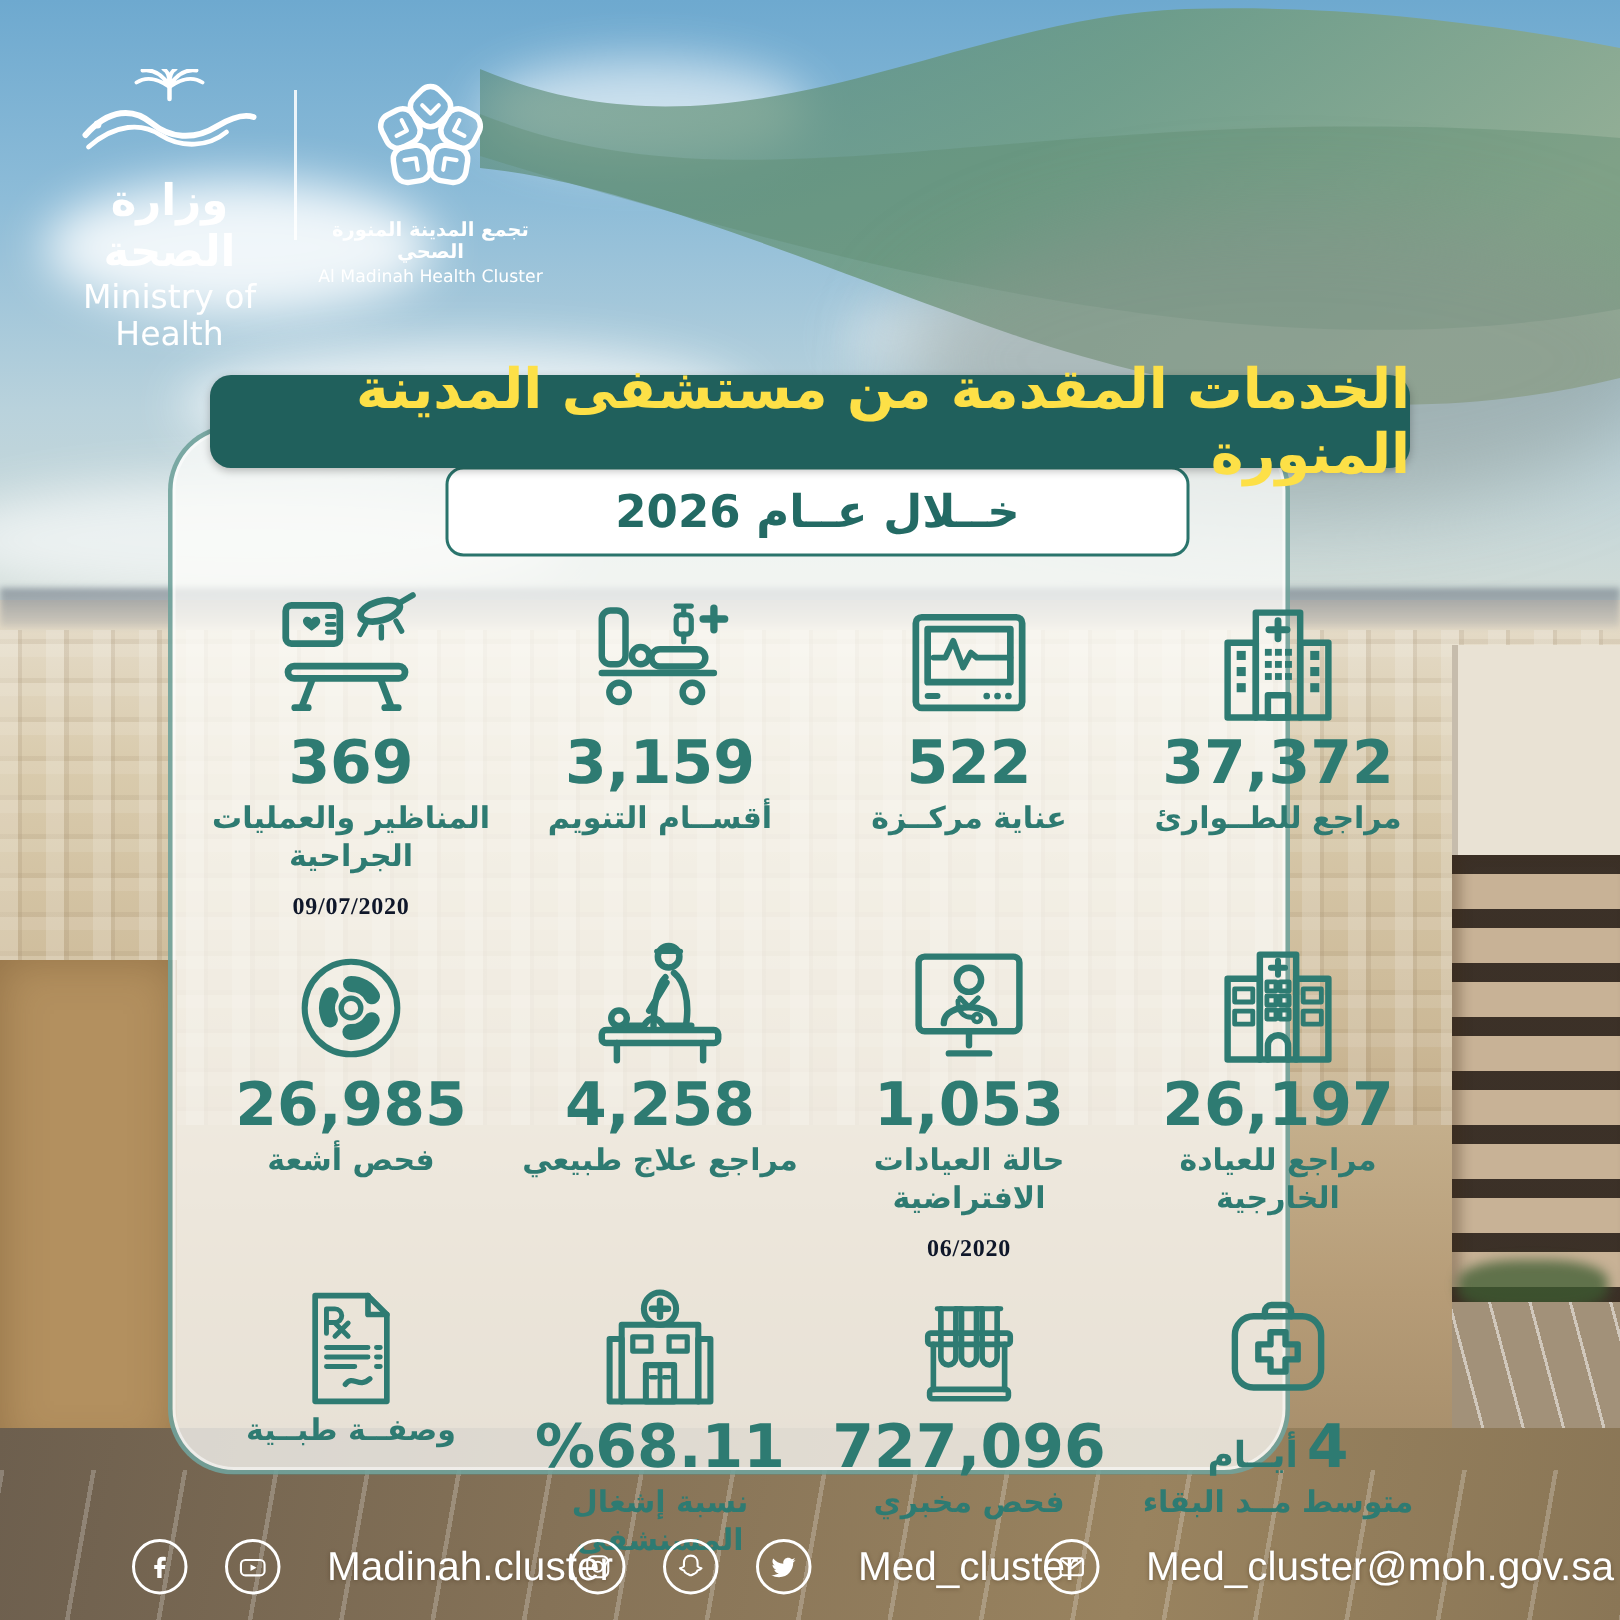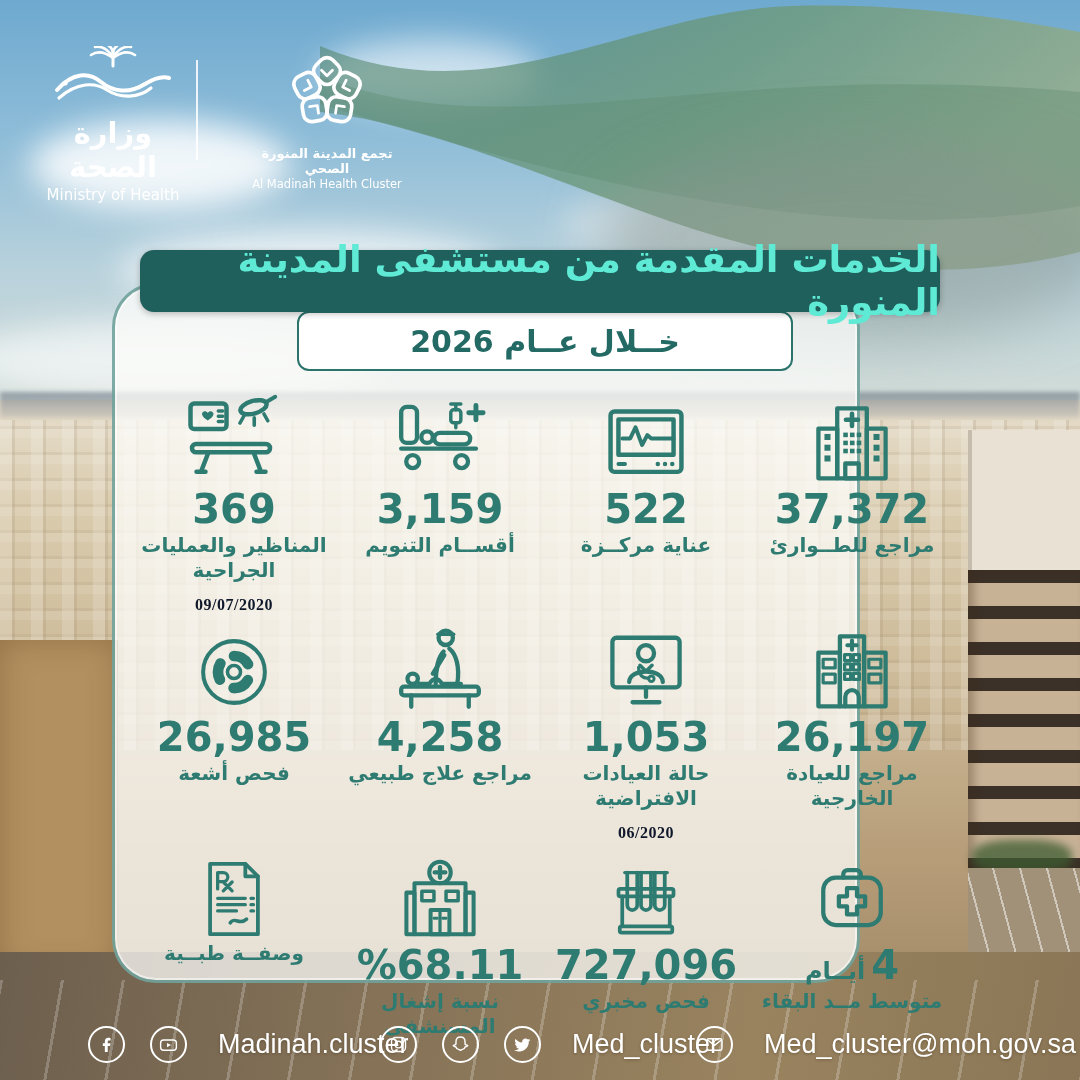--- a/index.html
+++ b/index.html
@@ -38,29 +38,29 @@
     box-shadow:inset 6px 0 8px rgba(60,40,20,.3);}
   .parking-right{position:absolute;right:0;top:868px;width:112px;height:212px;background:#a29179;
     background-image:repeating-linear-gradient(75deg,rgba(255,255,255,.5) 0 2px,transparent 2px 26px);}
   .trees-right{position:absolute;right:8px;top:840px;width:100px;height:34px;border-radius:40%;
     background:rgba(62,92,50,.75);filter:blur(4px);}
 
   
   .hdr{position:absolute;left:0;top:0;width:1080px;height:220px;color:#fff;}
   .moh{position:absolute;left:38px;top:46px;width:150px;text-align:center;}
   .moh-ar{font-size:29px;font-weight:700;letter-spacing:1px;}
-  .moh-en{font-size:15px;margin-top:2px;}
+  .moh-en{font-size:22px;margin-top:2px;}
   .divider{position:absolute;left:196px;top:60px;width:2px;height:100px;background:rgba(255,255,255,.85);}
-  .cluster{position:absolute;left:212px;top:48px;width:150px;text-align:center;margin-left:40px;}
+  .cluster{position:absolute;left:212px;top:48px;width:150px;text-align:center;}
   .cluster-ar{font-size:13px;font-weight:700;margin-top:2px;}
   .cluster-en{font-size:11.5px;margin-top:1px;}
 
   
   .title-banner{position:absolute;left:140px;top:250px;width:800px;height:62px;background:#20605c;
-    border-radius:14px;display:flex;align-items:center;justify-content:center;color:#5eead4;
+    border-radius:14px;display:flex;align-items:center;justify-content:center;color:#fde047;
     font-size:37px;font-weight:700;direction:rtl;box-shadow:0 2px 6px rgba(0,0,0,.25);z-index:6;}
   .subtitle{position:absolute;left:297px;top:311px;width:492px;height:56px;background:#fff;
     border:2px solid #2a746c;border-radius:12px;display:flex;align-items:center;justify-content:center;
     color:#236a64;font-size:30px;font-weight:700;direction:rtl;z-index:5;}
 
   
   .panel{position:absolute;left:112px;top:283px;width:748px;height:700px;box-sizing:border-box;
     background:rgba(252,252,249,.75);border:3px solid rgba(42,116,108,.6);border-radius:44px;
     box-shadow:inset 0 0 0 2px rgba(255,255,255,.55);z-index:4;}
   .grid{position:absolute;left:16px;top:100px;width:824px;height:588px;display:grid;

